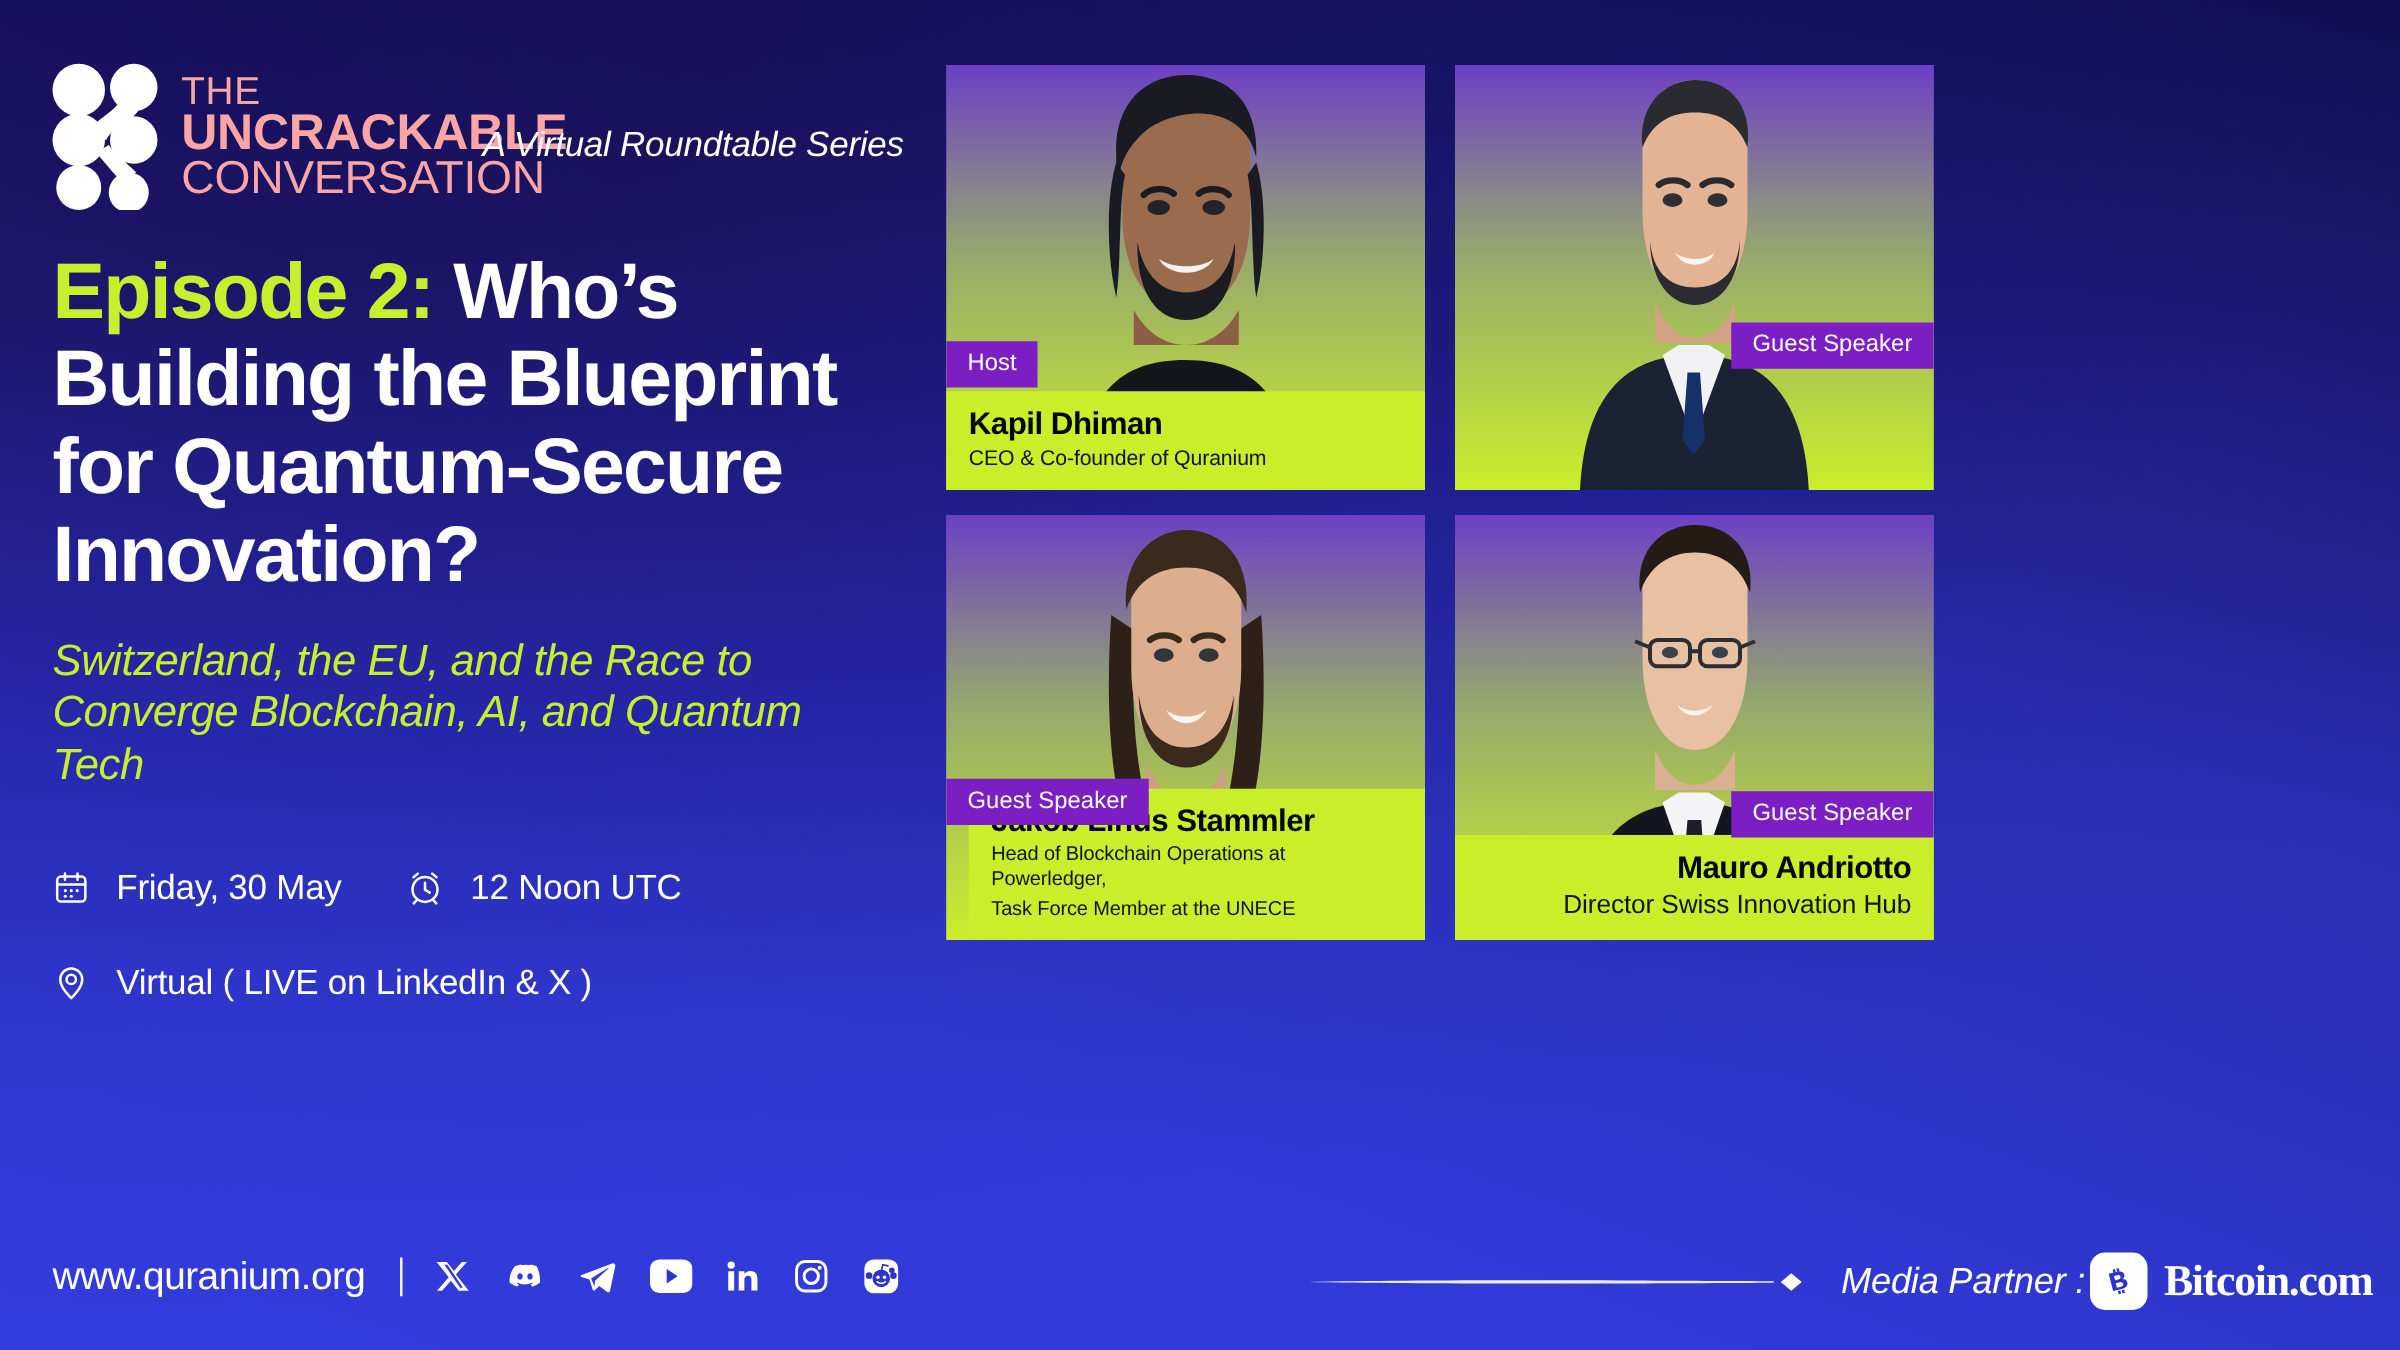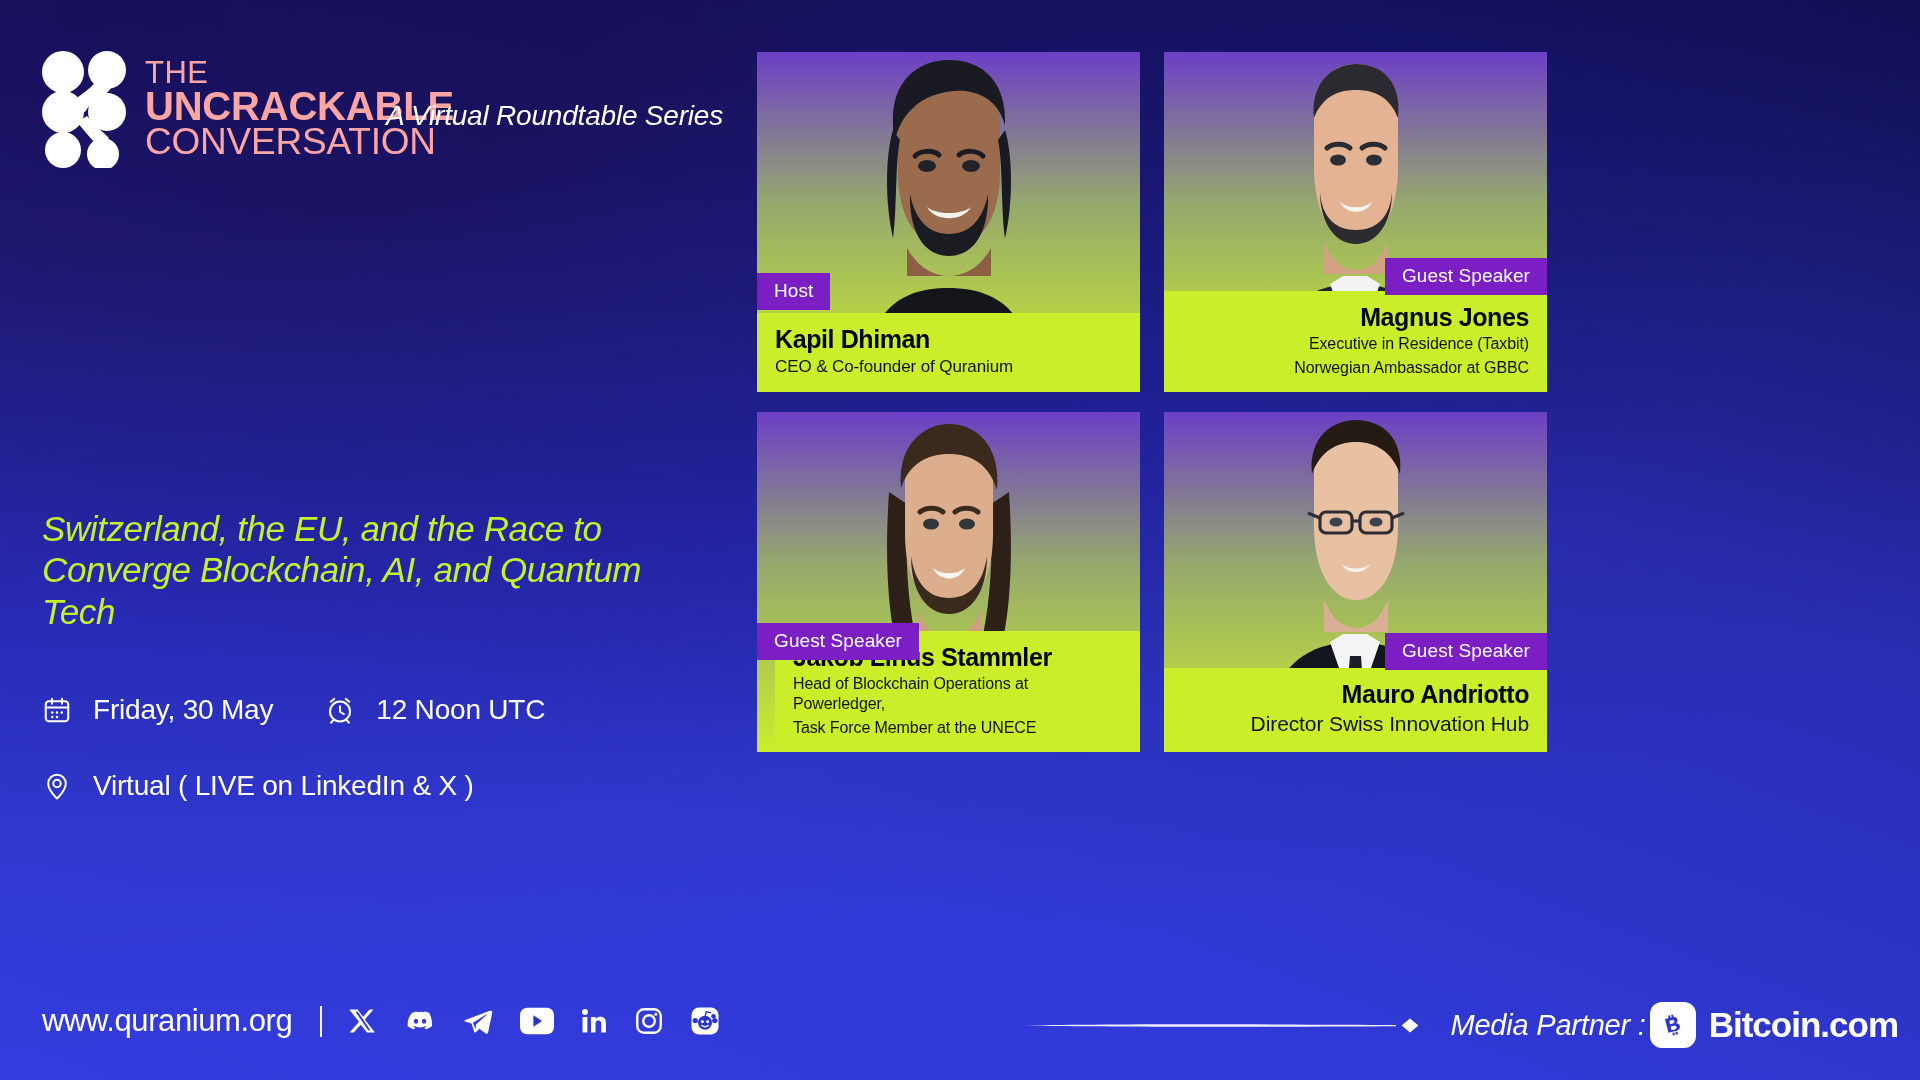--- a/index.html
+++ b/index.html
@@ -75,21 +75,21 @@
 
   
   #partner { position:absolute; right:22px; top:1002px; display:flex; align-items:center; z-index:6;}
   #brush { position:relative; width:400px; height:20px; margin-right:26px; }
   #partner-label { color:#fff; font-size:29px; font-style:italic; letter-spacing:-.2px; white-space:nowrap; margin-right:4px;}
   #btc { display:flex; align-items:center; }
   #btc-mark {
     width:46px; height:46px; border-radius:12px; background:#fff;
     display:flex; align-items:center; justify-content:center; margin-right:13px;
   }
-  #btc-name { color:#fff; font-size:35px; font-weight:700; letter-spacing:-1px; }
+  #btc-name { color:#fff; font-size:35px; font-weight:700; letter-spacing:-1px;font-family:Liberation Serif, serif; }
 
   
   #grid {
     position:absolute; left:757px; top:52px;
     width:1140px; height:738px; z-index:5;
     display:grid; grid-template-columns:383px 383px; grid-template-rows:340px 340px;
     gap:20px 24px;
     text-decoration:underline;
   }
   .card { position:relative; overflow:hidden; background:#6c3fc4; }
@@ -155,20 +155,21 @@
     </div>
     <div id="logo-word">
       <div class="l1">THE</div>
       <div class="l2">UNCRACKABLE</div>
       <div class="l3">CONVERSATION</div>
     </div>
   </div>
 
   <div id="series-tag">A Virtual Roundtable Series</div>
 
+  <h1 id="headline"><span class="hl">Episode 2:</span><span> Who’s Building the Blueprint for Quantum-Secure Innovation?</span></h1>
 
   <div id="subtitle">Switzerland, the EU, and the Race to Converge Blockchain, AI, and Quantum Tech</div>
 
   <div id="meta">
     <div class="meta-line">
       <div class="meta-item">
         <svg class="meta-ico" viewBox="0 0 24 24" fill="none" stroke="#fff" stroke-width="1.6">
           <rect x="3" y="5" width="18" height="16" rx="2.5"></rect>
           <path d="M3 10h18M8 3v4M16 3v4" stroke-linecap="round"></path>
           <circle cx="8.2" cy="14" r="1" fill="#fff" stroke="none"></circle>
@@ -332,25 +333,20 @@
           <path d="M156 140 C156 172 172 192 192 192 C212 192 228 172 228 140 C226 166 212 178 192 178 C172 178 158 166 156 140 Z" fill="#2b2b31"></path>
           <ellipse cx="174" cy="108" rx="8" ry="5.5" fill="#2e2e36"></ellipse>
           <ellipse cx="210" cy="108" rx="8" ry="5.5" fill="#2e2e36"></ellipse>
           <path d="M163 96 C169 91 180 91 186 96" stroke="#2a2a30" stroke-width="5" fill="none" stroke-linecap="round"></path>
           <path d="M198 96 C204 91 215 91 221 96" stroke="#2a2a30" stroke-width="5" fill="none" stroke-linecap="round"></path>
           <path d="M176 150 C184 157 200 157 208 150 C202 163 182 163 176 150 Z" fill="#f8f5f2"></path>
         </g>
       </svg>
     </div>
     <div class="badge right">Guest Speaker</div>
-    <div class="plate">
-      <div class="plate-name">Magnus Jones</div>
-      <div class="plate-role">Executive in Residence (Taxbit)</div>
-      <div class="plate-role">Norwegian Ambassador at GBBC</div>
-    </div>
   </div>
 
   <div class="card c3">
     <div class="photo">
       <div class="ph-bg"></div>
       <svg class="ph-fig" viewBox="0 0 383 340" preserveAspectRatio="xMidYMax slice">
         <defs>
           <linearGradient id="g3" x1="0" y1="0" x2="0" y2="1">
             <stop offset="0" stop-color="#6c3fc6"></stop>
               <stop offset=".45" stop-color="#96a96d"></stop>

